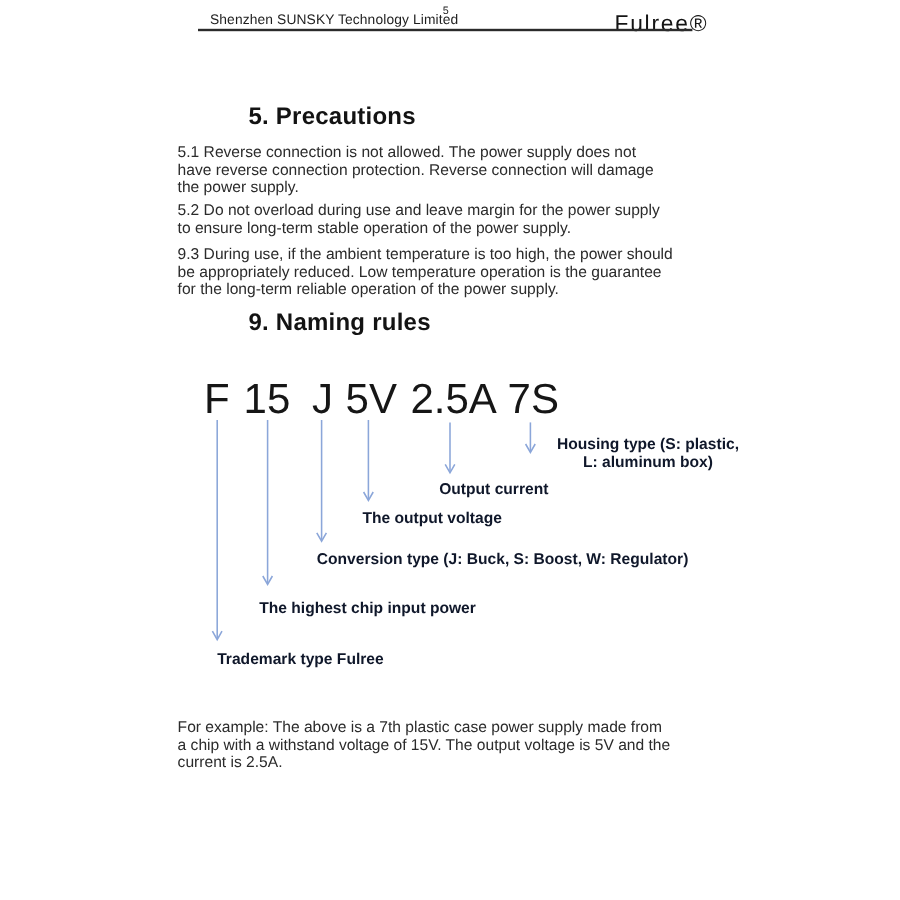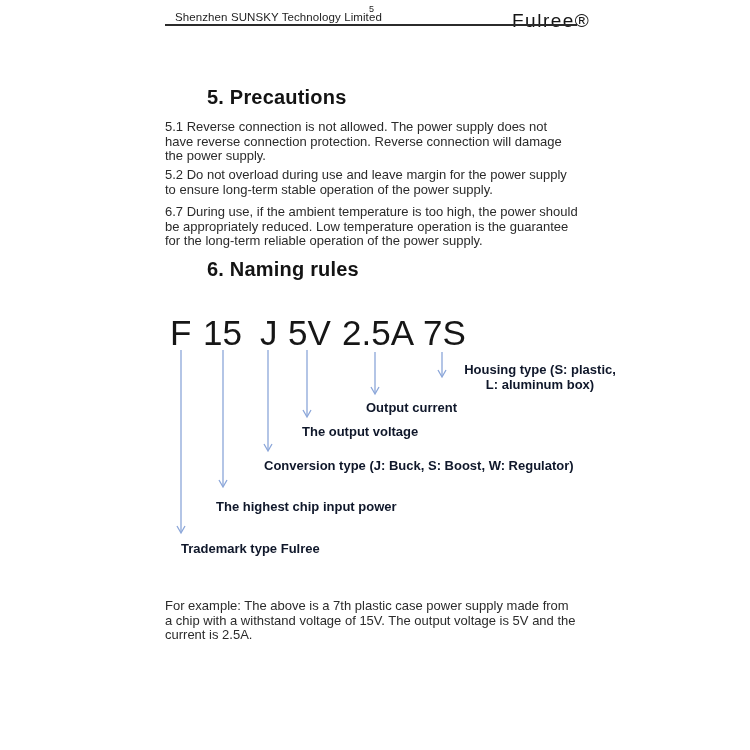--- a/index.html
+++ b/index.html
@@ -10,21 +10,21 @@
   
   .hdr-company { position: absolute; left: 175px; top: 11px; font-size: 11.5px; color: #1e1e1e; letter-spacing: 0.1px; white-space: nowrap; }
   .hdr-sup     { position: absolute; left: 369px; top: 4px;  font-size: 9px;  color: #1e1e1e; }
   .hdr-brand   { position: absolute; left: 512px; top: 10px; font-size: 19px; letter-spacing: 1.5px; color: #141414; white-space: nowrap; }
   .hdr-rule    { position: absolute; left: 165px; top: 24px; width: 412px; height: 2px; background: #2b2b2b; }
   
   .sec-heading { position: absolute; left: 165px; font-size: 20px; font-weight: 700; color: #131313; letter-spacing: 0.2px; white-space: nowrap; margin-left: 42px; }
   .sec-heading.precautions { top: 86px; }
   .sec-heading.naming      { top: 258px; }
   
-  .para { position: absolute; left: 165px; width: 413px; font-size: 13px; line-height: 14.6px; color: #2b2b2b; }
+  .para { position: absolute; left: 148px; width: 413px; font-size: 13px; line-height: 14.6px; color: #2b2b2b; }
   .para.p1 { top: 120px; }
   .para.p2 { top: 168px; }
   .para.p3 { top: 205px; }
   .para.example { top: 599px; }
   
   .code-token { position: absolute; top: 315px; font-size: 35px; line-height: 36px; color: #161616; white-space: nowrap; }
   .tok-f  { left: 170px; }  .tok-15 { left: 203px; }  .tok-j  { left: 260px; }
   .tok-5v { left: 288px; text-align: center; }  .tok-25a{ left: 342px; }  .tok-7s { left: 423px; }
   
   .arrows { position: absolute; left: 0; top: 0; pointer-events: none; }
@@ -46,23 +46,23 @@
 <div class="page" style="--arrow: #8ba6d9;">
 
   <div class="hdr-company">Shenzhen SUNSKY Technology Limited</div>
   <div class="hdr-sup">5</div>
   <div class="hdr-brand">Fulree®</div>
   <div class="hdr-rule"></div>
 
   <div class="sec-heading precautions">5. Precautions</div>
   <div class="para p1">5.1 Reverse connection is not allowed. The power supply does not have reverse connection protection. Reverse connection will damage the power supply.</div>
   <div class="para p2">5.2 Do not overload during use and leave margin for the power supply to ensure long-term stable operation of the power supply.</div>
-  <div class="para p3">6.7 During use, if the ambient temperature is too high, the power should be appropriately reduced. Low temperature operation is the guarantee for the long-term reliable operation of the power supply.</div>
+  <div class="para p3">9.3 During use, if the ambient temperature is too high, the power should be appropriately reduced. Low temperature operation is the guarantee for the long-term reliable operation of the power supply.</div>
 
-  <div class="sec-heading naming">6. Naming rules</div>
+  <div class="sec-heading naming">9. Naming rules</div>
 
   <span class="code-token tok-f">F</span>
   <span class="code-token tok-15">15</span>
   <span class="code-token tok-j">J</span>
   <span class="code-token tok-5v">5V</span>
   <span class="code-token tok-25a">2.5A</span>
   <span class="code-token tok-7s">7S</span>
 
   <svg class="arrows" width="750" height="750" viewBox="0 0 750 750" aria-hidden="true">
     <g class="arrow">

